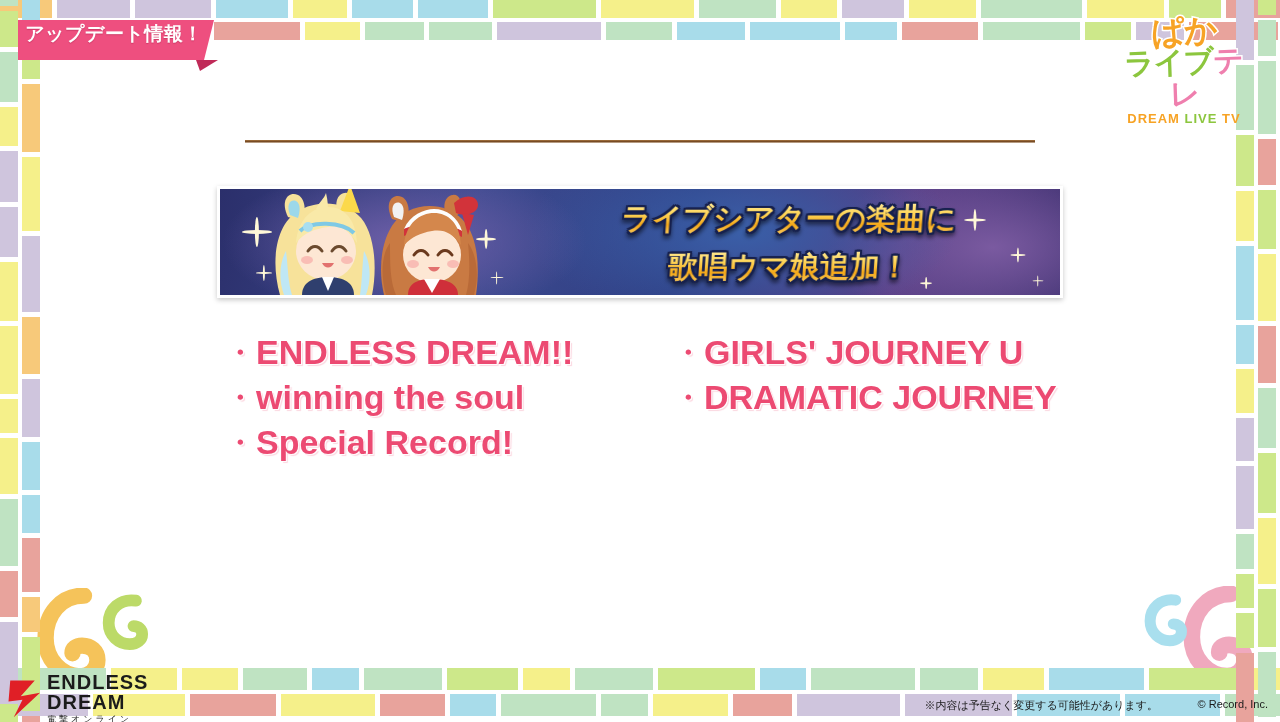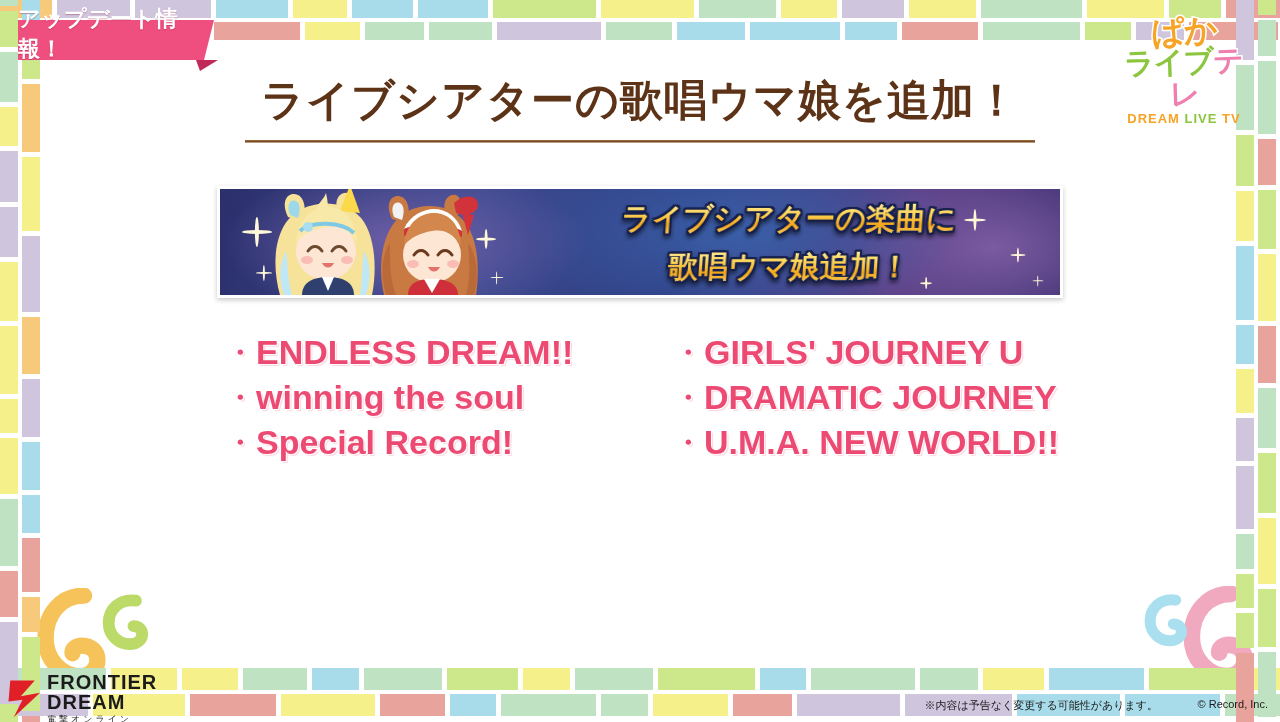--- a/index.html
+++ b/index.html
@@ -41,21 +41,21 @@
     clip-path:polygon(0 0, 196px 0, 186px 40px, 0 40px);
   }
   #update-tag .ribbon-fold {
     position:absolute; left:178px; top:40px; width:22px; height:11px;
     background:#c02a58;
     clip-path:polygon(0 0, 22px 0, 4px 11px);
   }
   #update-tag .ribbon-text {
     position:absolute; left:0; top:0; width:192px; height:28px;
     display:flex; align-items:center; justify-content:center;
-    color:#ffffff; font-size:22px; font-weight:bold;
+    color:#ffffff; font-size:19px; font-weight:bold;
     letter-spacing:0.5px;
     text-shadow:0 1px 1px rgba(150,20,60,.35);
   }
 
   
   #logo {
     position:absolute; right:22px; top:14px;
     width:148px; height:112px; z-index:6;
     text-align:center;
   }
@@ -363,23 +363,20 @@
     <div class="l2">
       <span class="g">ライブ</span><span class="p">テレ</span>
     </div>
     <div class="l3">
       <span class="a">DREAM</span>
       <span class="b">LIVE</span>
       <span class="c">TV</span>
     </div>
   </div>
 
-  <div id="title">
-    <span class="t">ライブシアターの歌唱ウマ娘を追加！</span>
-  </div>
   <div id="title-underline"></div>
 
   <div id="banner">
 
     <div class="spark" style="left:22px;top:28px;width:30px;height:30px;"></div>
     <div class="spark" style="left:36px;top:76px;width:16px;height:16px;"></div>
     <div class="spark" style="left:256px;top:40px;width:20px;height:20px;"></div>
     <div class="spark" style="left:270px;top:82px;width:13px;height:13px;"></div>
     <div class="spark" style="left:744px;top:20px;width:22px;height:22px;"></div>
     <div class="spark" style="left:790px;top:58px;width:15px;height:15px;"></div>
@@ -462,31 +459,30 @@
 
   <div id="songlist">
     <div class="song-col">
       <div class="song-item"><span class="bullet">・</span><span>ENDLESS DREAM!!</span></div>
       <div class="song-item"><span class="bullet">・</span><span>winning the soul</span></div>
       <div class="song-item"><span class="bullet">・</span><span>Special Record!</span></div>
     </div>
     <div class="song-col">
       <div class="song-item"><span class="bullet">・</span><span>GIRLS' JOURNEY U</span></div>
       <div class="song-item"><span class="bullet">・</span><span>DRAMATIC JOURNEY</span></div>
-      <div class="song-item"><span class="bullet">・</span><span>U.M.A. NEW WORLD!!</span></div>
     </div>
   </div>
 
 
   <div id="dengeki">
     <svg class="bolt" viewBox="0 0 40 48">
       <path d="M2 4 L30 4 L14 22 L36 18 L6 46 L16 26 L0 28 Z" fill="#e01f26"></path>
     </svg>
     <div class="wm-text">
-      <div class="wm1">FRONTIER</div>
+      <div class="wm1">ENDLESS</div>
       <div class="wm2">DREAM</div>
       <div class="wm3">電撃オンライン</div>
     </div>
   </div>
 
   <div id="footer-note">※内容は予告なく変更する可能性があります。</div>
   <div id="copyright">© Record, Inc.</div>
 
 </div>
 

